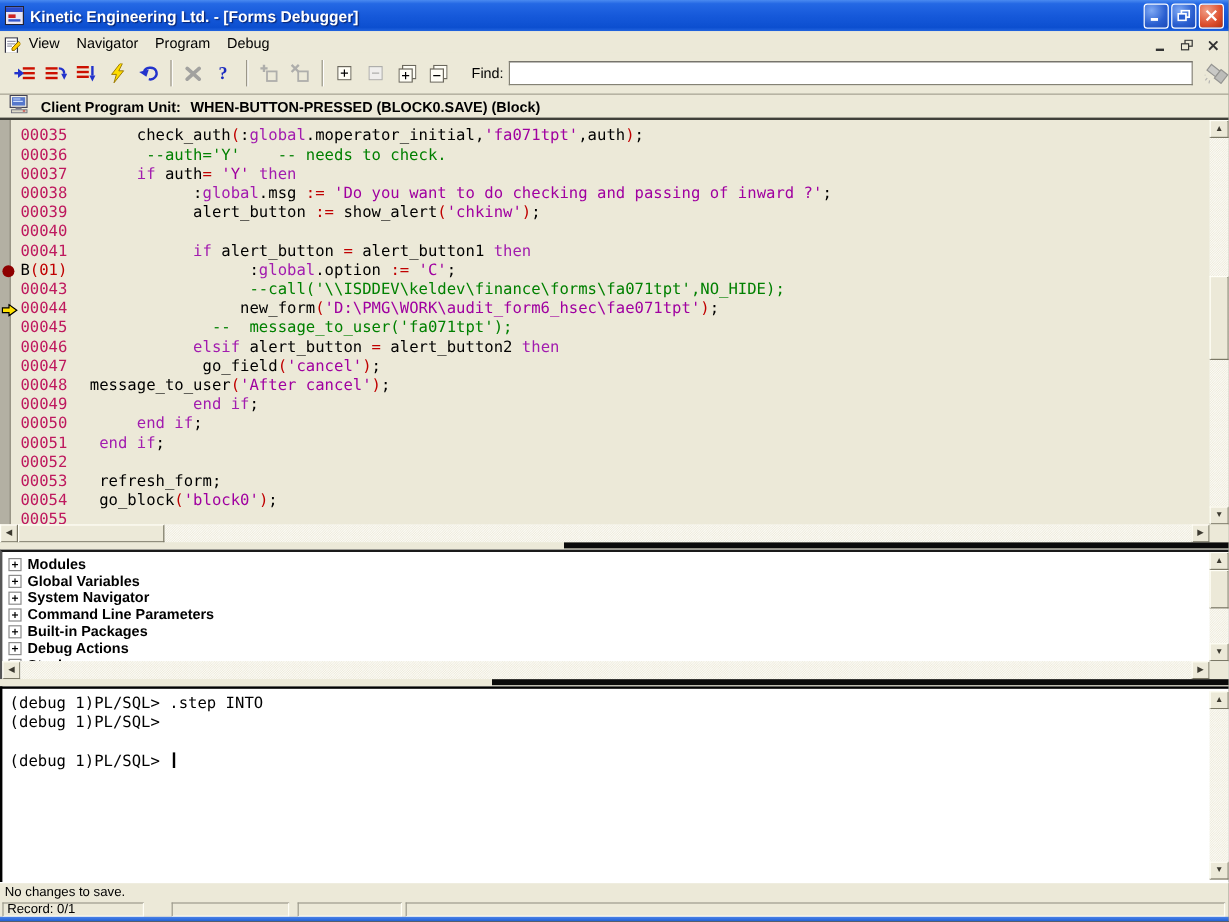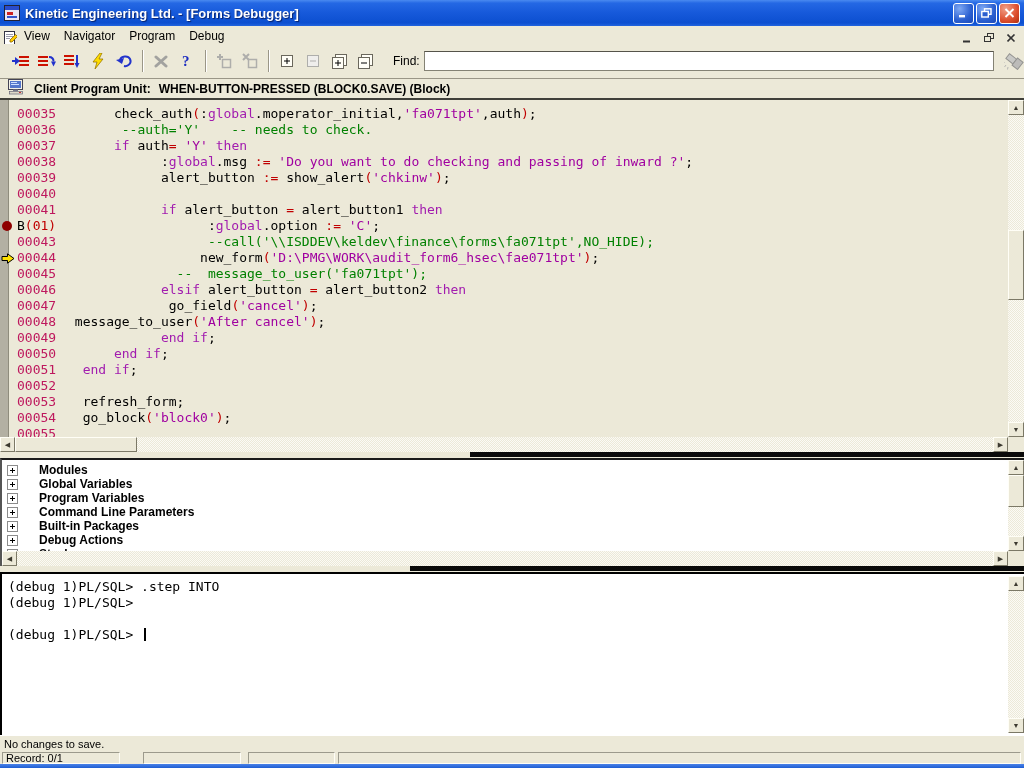--- a/index.html
+++ b/index.html
@@ -90,21 +90,21 @@
   .sash .dark{position:absolute;top:0;bottom:1px;right:0;background:#0a0a0a;}
   .sash1{top:452px;}
   .sash1 .dark{left:470px;}
   .sash2{top:566px;}
   .sash2 .dark{left:410px;}
 
   
   .tree-pane{position:absolute;top:458px;left:0;right:0;height:108px;background:#fff;
     border-top:2px solid #1a1a1a;border-left:2px solid #555;}
   .tree-content{position:absolute;left:0;top:0;right:16px;bottom:15px;overflow:hidden;padding:3px 0 0 5px;}
-  .tree-row{display:flex;align-items:center;height:14px;gap:21px;}
+  .tree-row{display:flex;align-items:center;height:14px;gap:5px;}
   .plusbox{width:11px;height:11px;flex:none;border:1px solid #8c8c8c;
     background:linear-gradient(#000,#000) center/5px 1px no-repeat,
                linear-gradient(#000,#000) center/1px 5px no-repeat,#fff;}
   .tree-label{font-size:12px;font-weight:bold;white-space:nowrap;}
   .tree-vscroll{bottom:15px;}
   .tree-vthumb{position:absolute;left:0;right:0;top:15px;height:32px;}
   .tree-hscroll{right:16px;}
 
   
   .console{position:absolute;top:572px;left:0;right:0;height:163px;background:#fff;
@@ -402,21 +402,21 @@
         <div class="tree-row">
           <span class="plusbox"></span>
           <span class="tree-label">Modules</span>
         </div>
         <div class="tree-row">
           <span class="plusbox"></span>
           <span class="tree-label">Global Variables</span>
         </div>
         <div class="tree-row">
           <span class="plusbox"></span>
-          <span class="tree-label">Program Variables</span>
+          <span class="tree-label">System Navigator</span>
         </div>
         <div class="tree-row">
           <span class="plusbox"></span>
           <span class="tree-label">Command Line Parameters</span>
         </div>
         <div class="tree-row">
           <span class="plusbox"></span>
           <span class="tree-label">Built-in Packages</span>
         </div>
         <div class="tree-row">

